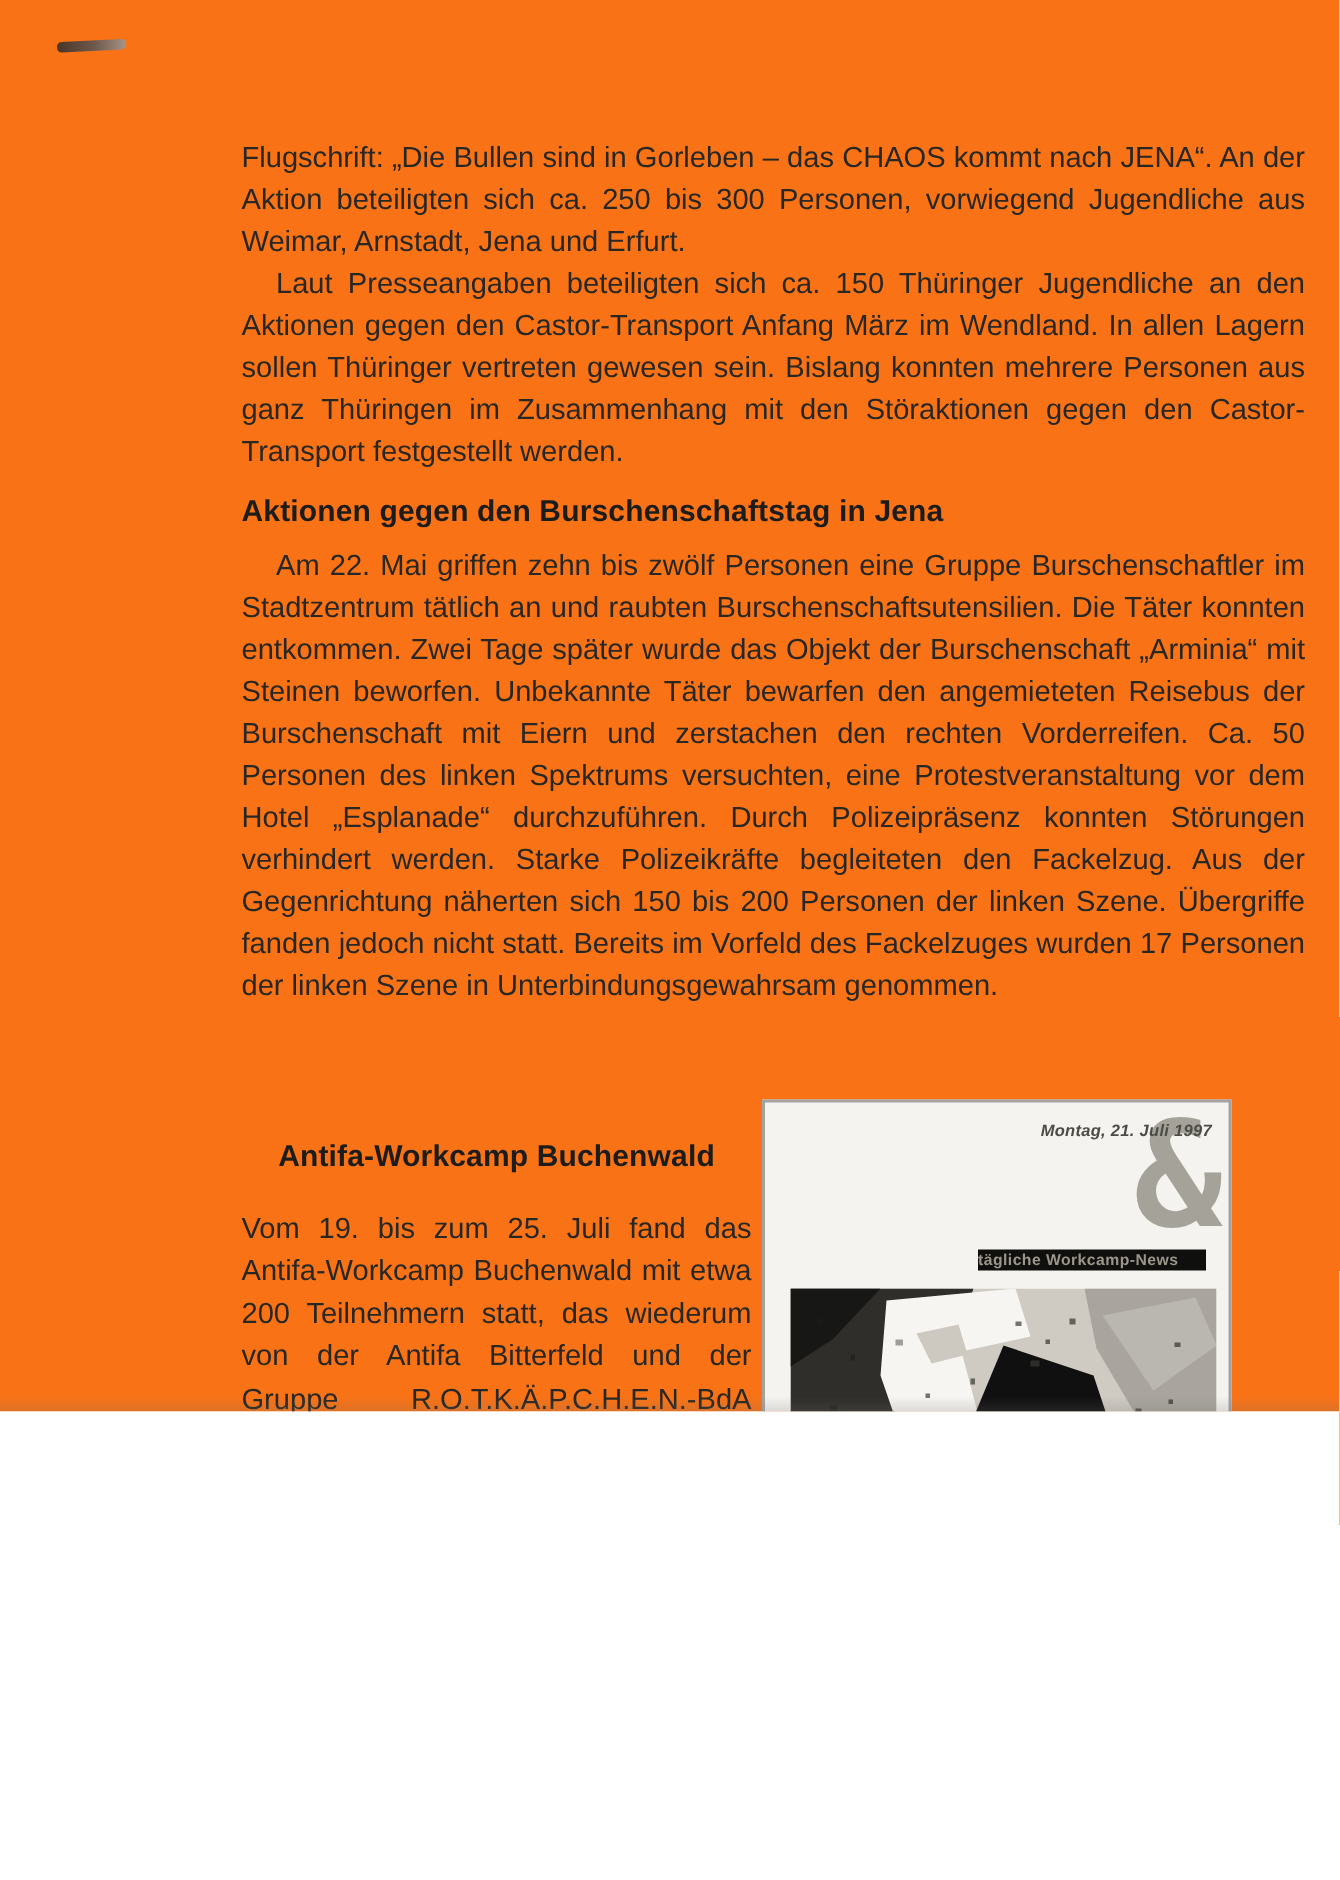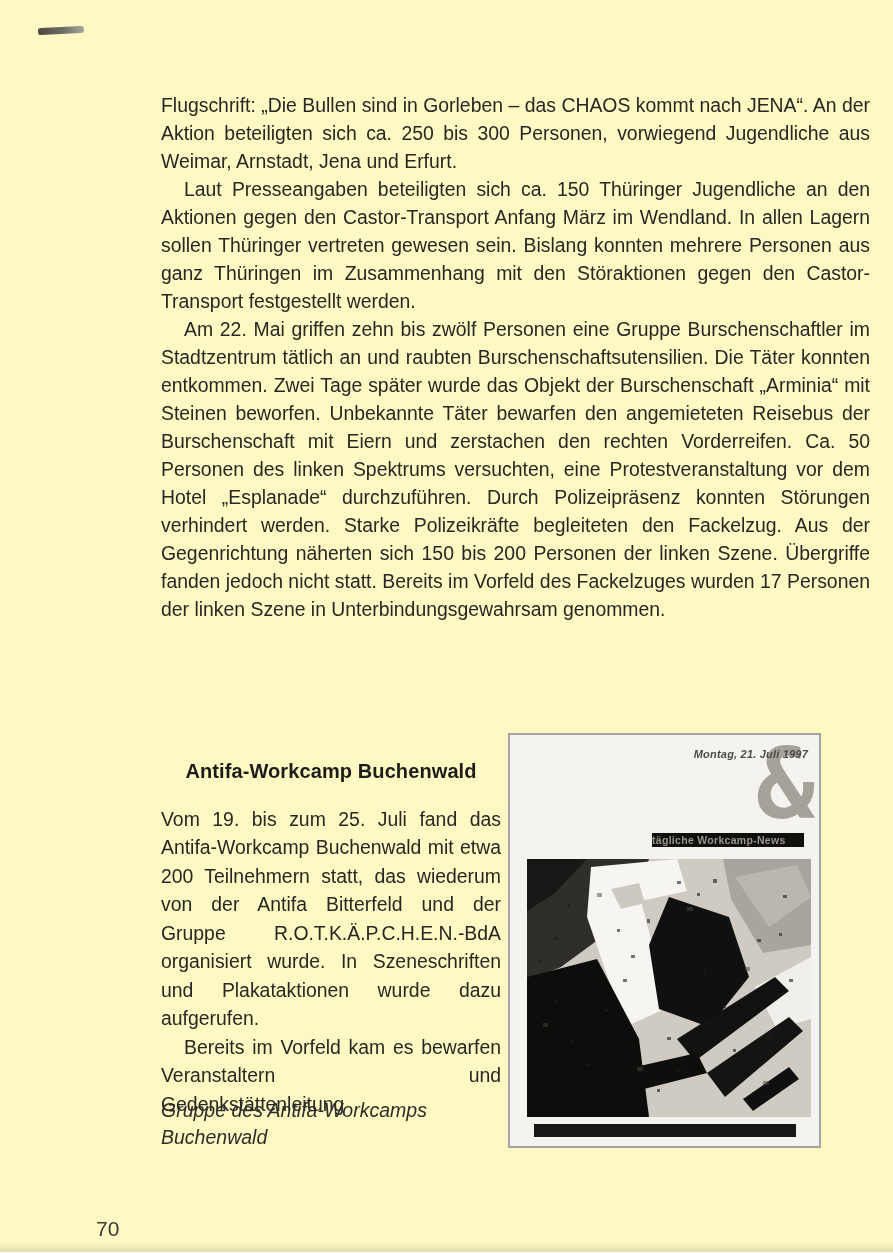--- a/index.html
+++ b/index.html
@@ -1,17 +1,17 @@
 <!DOCTYPE html>
 <html lang="de"><head>
 <meta charset="utf-8">
 <style>
   html,body{margin:0;padding:0;background:#ffffff;}
   .page{
-    position:relative;width:893px;height:1252px;background:#fef9c3;overflow:hidden;
+    position:relative;width:893px;height:941px;background:#f97316;overflow:hidden;
     font-family:"Liberation Sans",sans-serif;color:#272725;
   }
   
   .artifact{
     position:absolute;left:38px;top:27px;width:46px;height:7px;border-radius:3px;
     background:linear-gradient(to right,#2b2b2b 0%,#555 55%,#9a9a9a 100%);
     transform:rotate(-3deg);opacity:.85;
   }
   
   .main-col{
@@ -74,20 +74,21 @@
 </head>
 <body>
 
 <div class="page">
 
   <div class="artifact"></div>
 
   <div class="main-col">
     <p>Flugschrift: „Die Bullen sind in Gorleben – das CHAOS kommt nach JENA“. An der Aktion beteiligten sich ca. 250 bis 300 Personen, vorwiegend Jugendliche aus Weimar, Arnstadt, Jena und Erfurt.</p>
     <p class="indent">Laut Presseangaben beteiligten sich ca. 150 Thüringer Jugendliche an den Aktionen gegen den Castor-Transport Anfang März im Wendland. In allen Lagern sollen Thüringer vertreten gewesen sein. Bislang konnten mehrere Personen aus ganz Thüringen im Zusammenhang mit den Störaktionen gegen den Castor-Transport festgestellt werden.</p>
+    <h2 class="sect">Aktionen gegen den Burschenschaftstag in Jena</h2>
     <p class="indent">Am 22. Mai griffen zehn bis zwölf Personen eine Gruppe Burschenschaftler im Stadtzentrum tätlich an und raubten Burschenschaftsutensilien. Die Täter konnten entkommen. Zwei Tage später wurde das Objekt der Burschenschaft „Arminia“ mit Steinen beworfen. Unbekannte Täter bewarfen den angemieteten Reisebus der Burschenschaft mit Eiern und zerstachen den rechten Vorderreifen. Ca. 50 Personen des linken Spektrums versuchten, eine Protestveranstaltung vor dem Hotel „Esplanade“ durchzuführen. Durch Polizeipräsenz konnten Störungen verhindert werden. Starke Polizeikräfte begleiteten den Fackelzug. Aus der Gegenrichtung näherten sich 150 bis 200 Personen der linken Szene. Übergriffe fanden jedoch nicht statt. Bereits im Vorfeld des Fackelzuges wurden 17 Personen der linken Szene in Unterbindungsgewahrsam genommen.</p>
   </div>
 
   <div class="left-col">
     <h2 class="sect">Antifa-Workcamp Buchenwald</h2>
     <p>Vom 19. bis zum 25. Juli fand das Antifa-Workcamp Buchenwald mit etwa 200 Teilnehmern statt, das wiederum von der Antifa Bitterfeld und der Gruppe R.O.T.K.Ä.P.C.H.E.N.-BdA organisiert wurde. In Szeneschriften und Plakataktionen wurde dazu aufgerufen.</p>
     <p class="indent">Bereits im Vorfeld kam es bewarfen Veranstaltern und Gedenkstättenleitung</p>
   </div>
 
   <div class="caption">Gruppe des Antifa-Workcamps Buchenwald</div>

